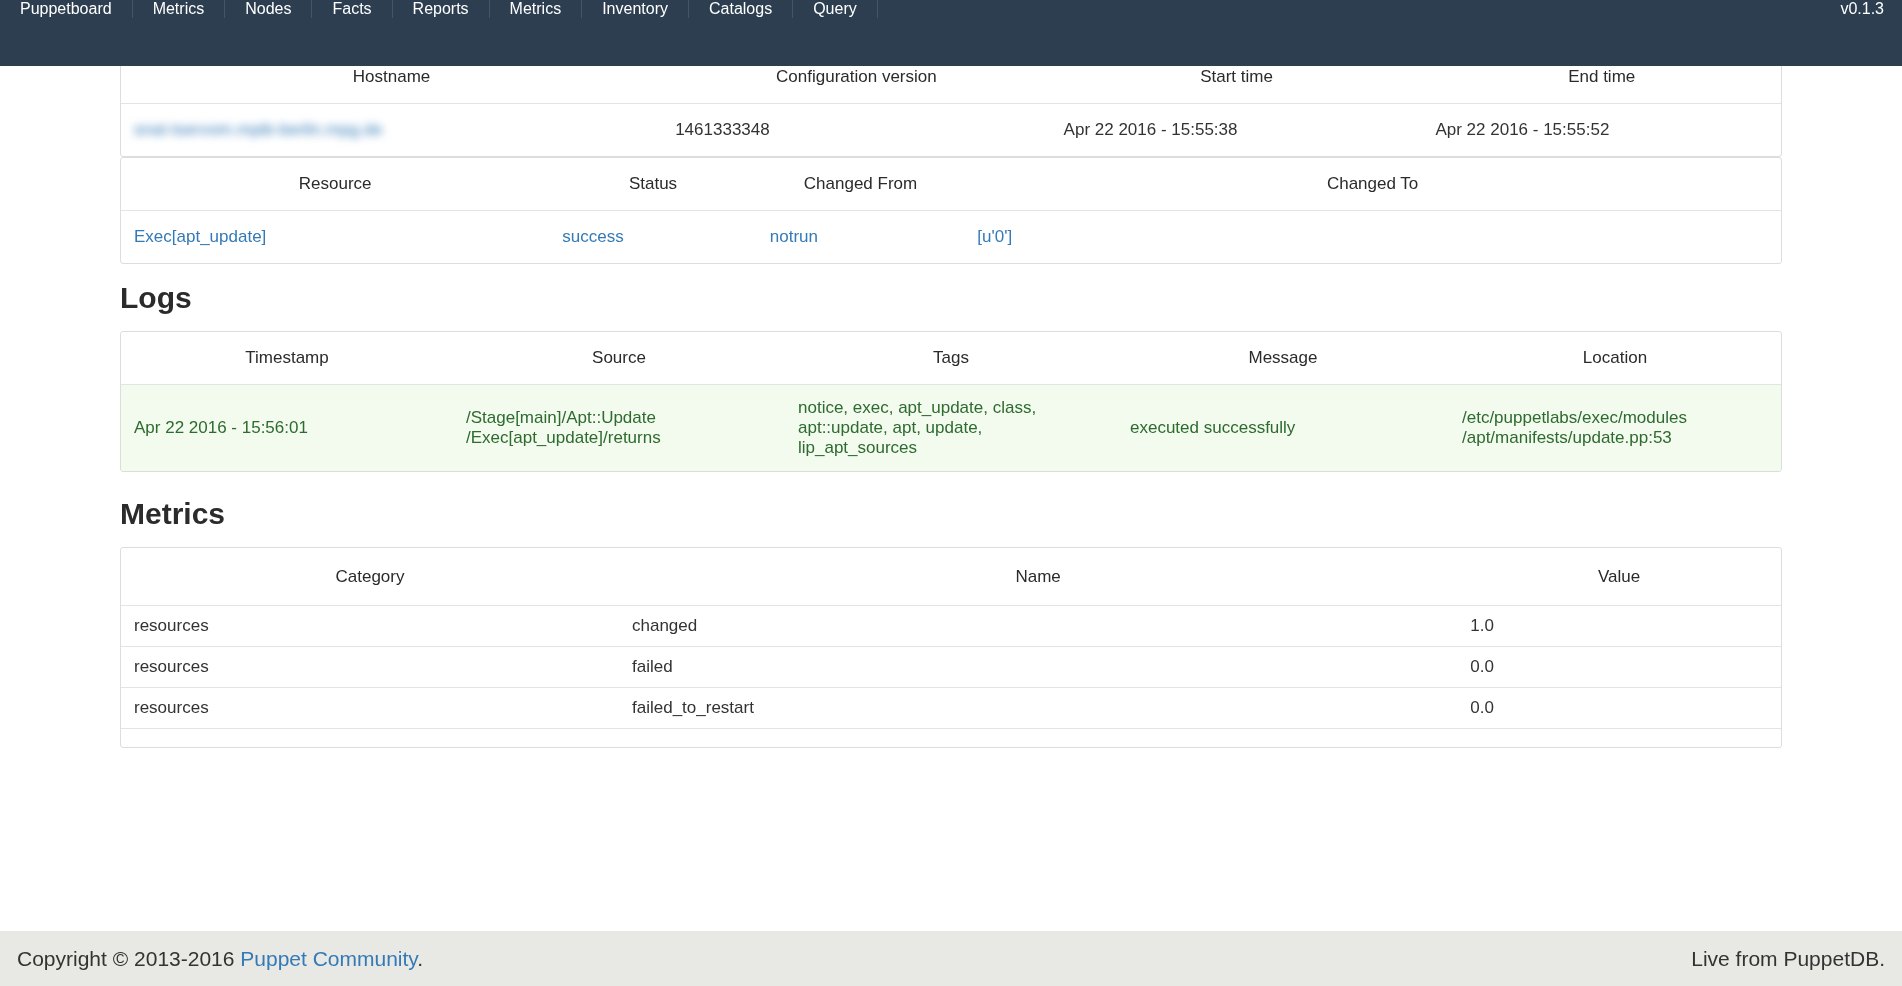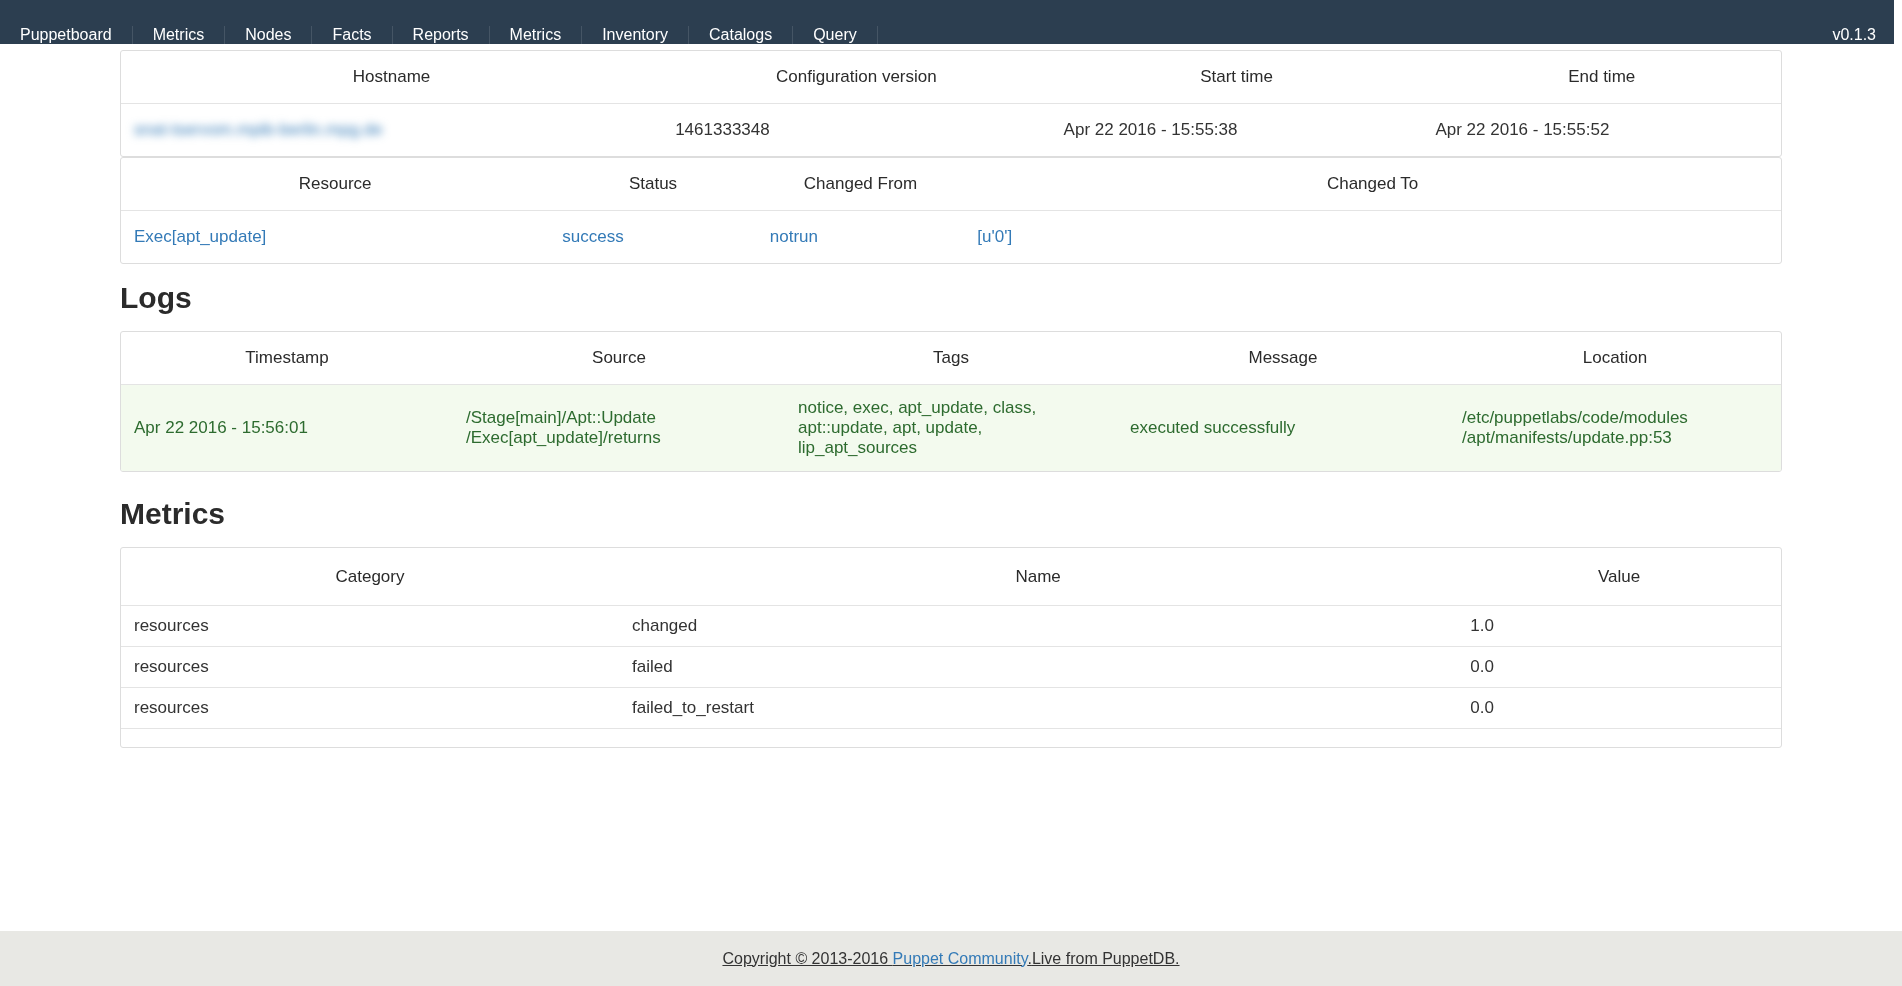--- a/index.html
+++ b/index.html
@@ -13,22 +13,22 @@
     --text-main:#333333;
   }
   *{box-sizing:border-box;}
   html,body{margin:0;padding:0;}
   body{
     width:1902px;height:986px;overflow:hidden;position:relative;
     font-family:"Liberation Sans",sans-serif;background:#ffffff;color:var(--text-main);
   }
   
   .navbar{
-    position:absolute;top:0;left:0;right:8px;height:44px;
-    background:var(--navbar-bg);display:flex;align-items:flex-end;
+    position:absolute;top:0;left:0;right:0;height:66px;
+    background:var(--navbar-bg);display:flex;align-items:flex-start;
     color:#ffffff;font-size:16px;z-index:30;
   }
   .nav-item{
     display:flex;align-items:center;padding:0 20px;
     border-right:1px solid rgba(255,255,255,0.12);cursor:pointer;white-space:nowrap;
   }
   .nav-spacer{flex:1;}
   .nav-version{display:flex;align-items:center;padding:0 18px;}
   .caret{
     width:0;height:0;margin-left:8px;
@@ -60,21 +60,21 @@
   .logs-table tbody tr{background:var(--log-row-bg);color:var(--log-text);}
   .tags-wrap{max-width:285px;}
   .cell-message{white-space:nowrap;}
   
   .metrics-table th{padding:18px 13px 17px;}
   .metrics-table td{padding:9px 13px;}
   
   .footer{
     position:absolute;bottom:0;left:0;right:0;height:55px;
     background:var(--footer-bg);display:flex;align-items:center;
-    justify-content:center;padding:0 17px;font-size:16px;z-index:40;text-decoration:underline;
+    justify-content:space-between;padding:0 17px;font-size:21px;z-index:40;
   }
 </style>
 </head>
 <body>
 
 <nav class="navbar">
   <div class="nav-item">Puppetboard</div>
   <div class="nav-item">Metrics</div>
   <div class="nav-item">Nodes</div>
   <div class="nav-item">Facts</div>
@@ -163,21 +163,21 @@
         </tr>
       </thead>
       <tbody>
         <tr>
           <td>Apr 22 2016 - 15:56:01</td>
           <td>/Stage[main]/Apt::Update /Exec[apt_update]/returns</td>
           <td>
               <div class="tags-wrap">notice, exec, apt_update, class, apt::update, apt, update, lip_apt_sources</div>
             </td>
           <td class="cell-message">executed successfully</td>
-          <td>/etc/puppetlabs/code/modules /apt/manifests/update.pp:53</td>
+          <td>/etc/puppetlabs/exec/modules /apt/manifests/update.pp:53</td>
         </tr>
       </tbody>
     </table>
   </div>
 
   <h2>Metrics</h2>
   <div class="panel">
     <table class="metrics-table">
       <colgroup>
           <col style="width:30%">

